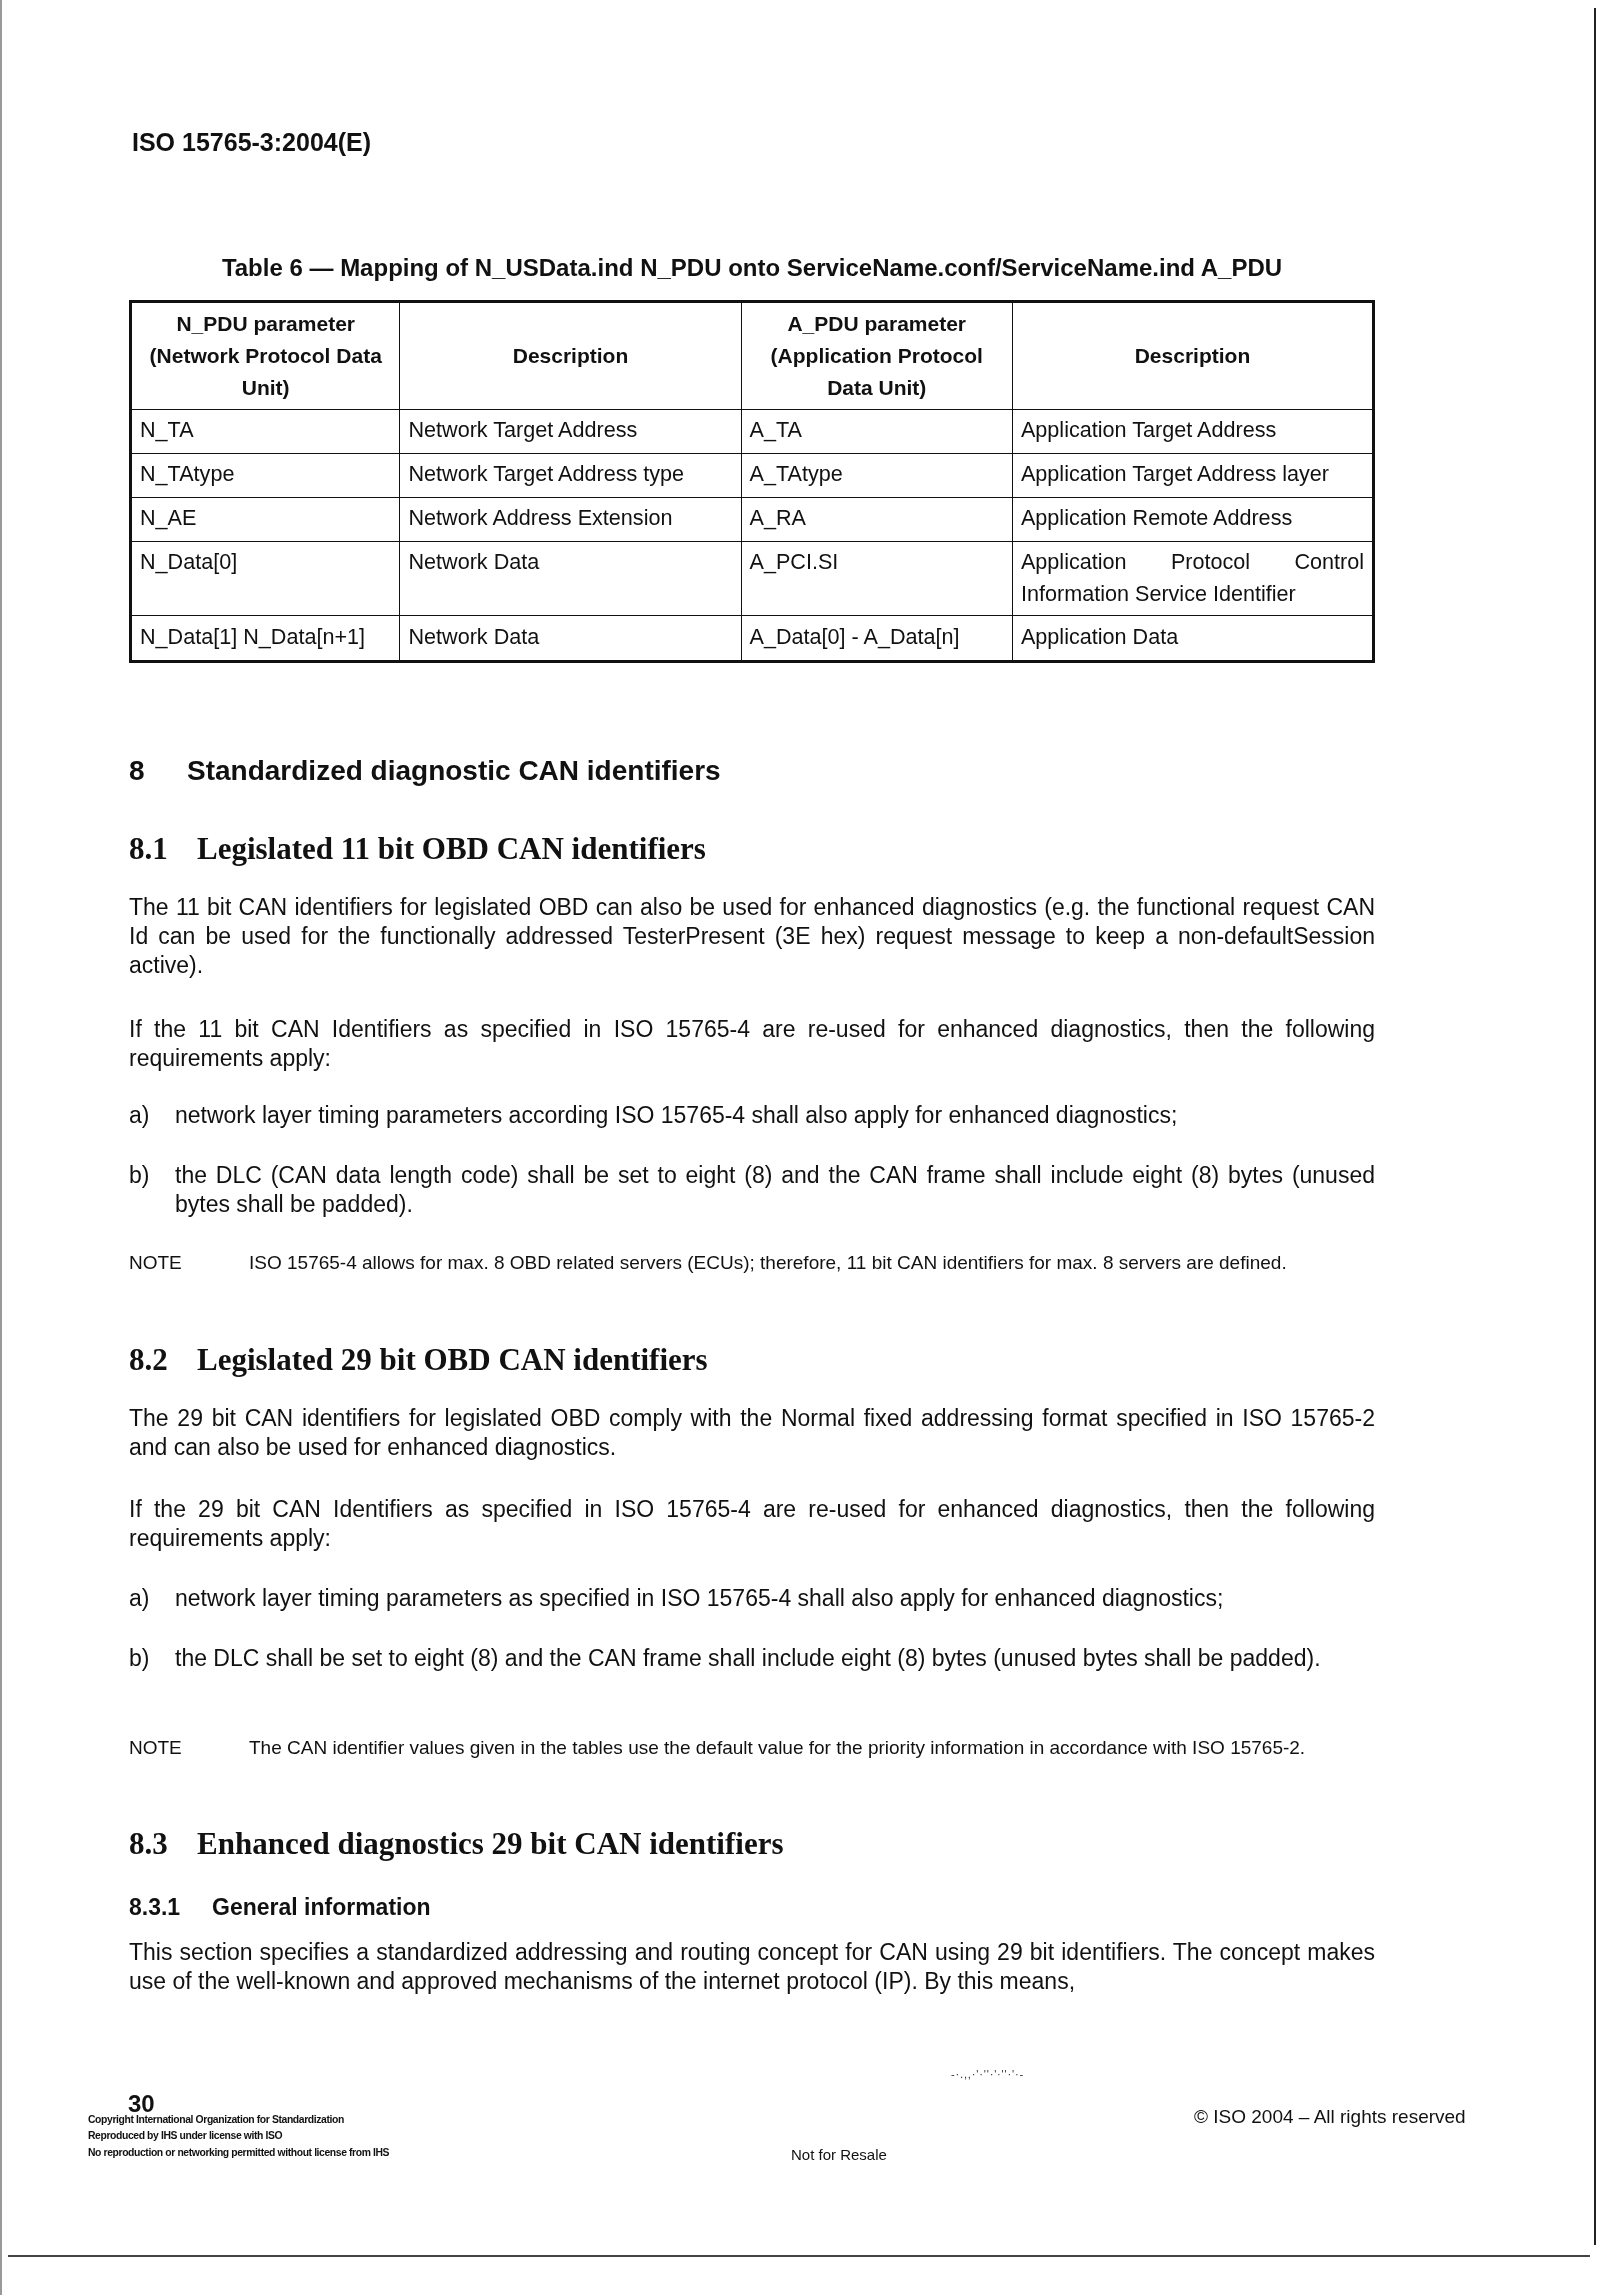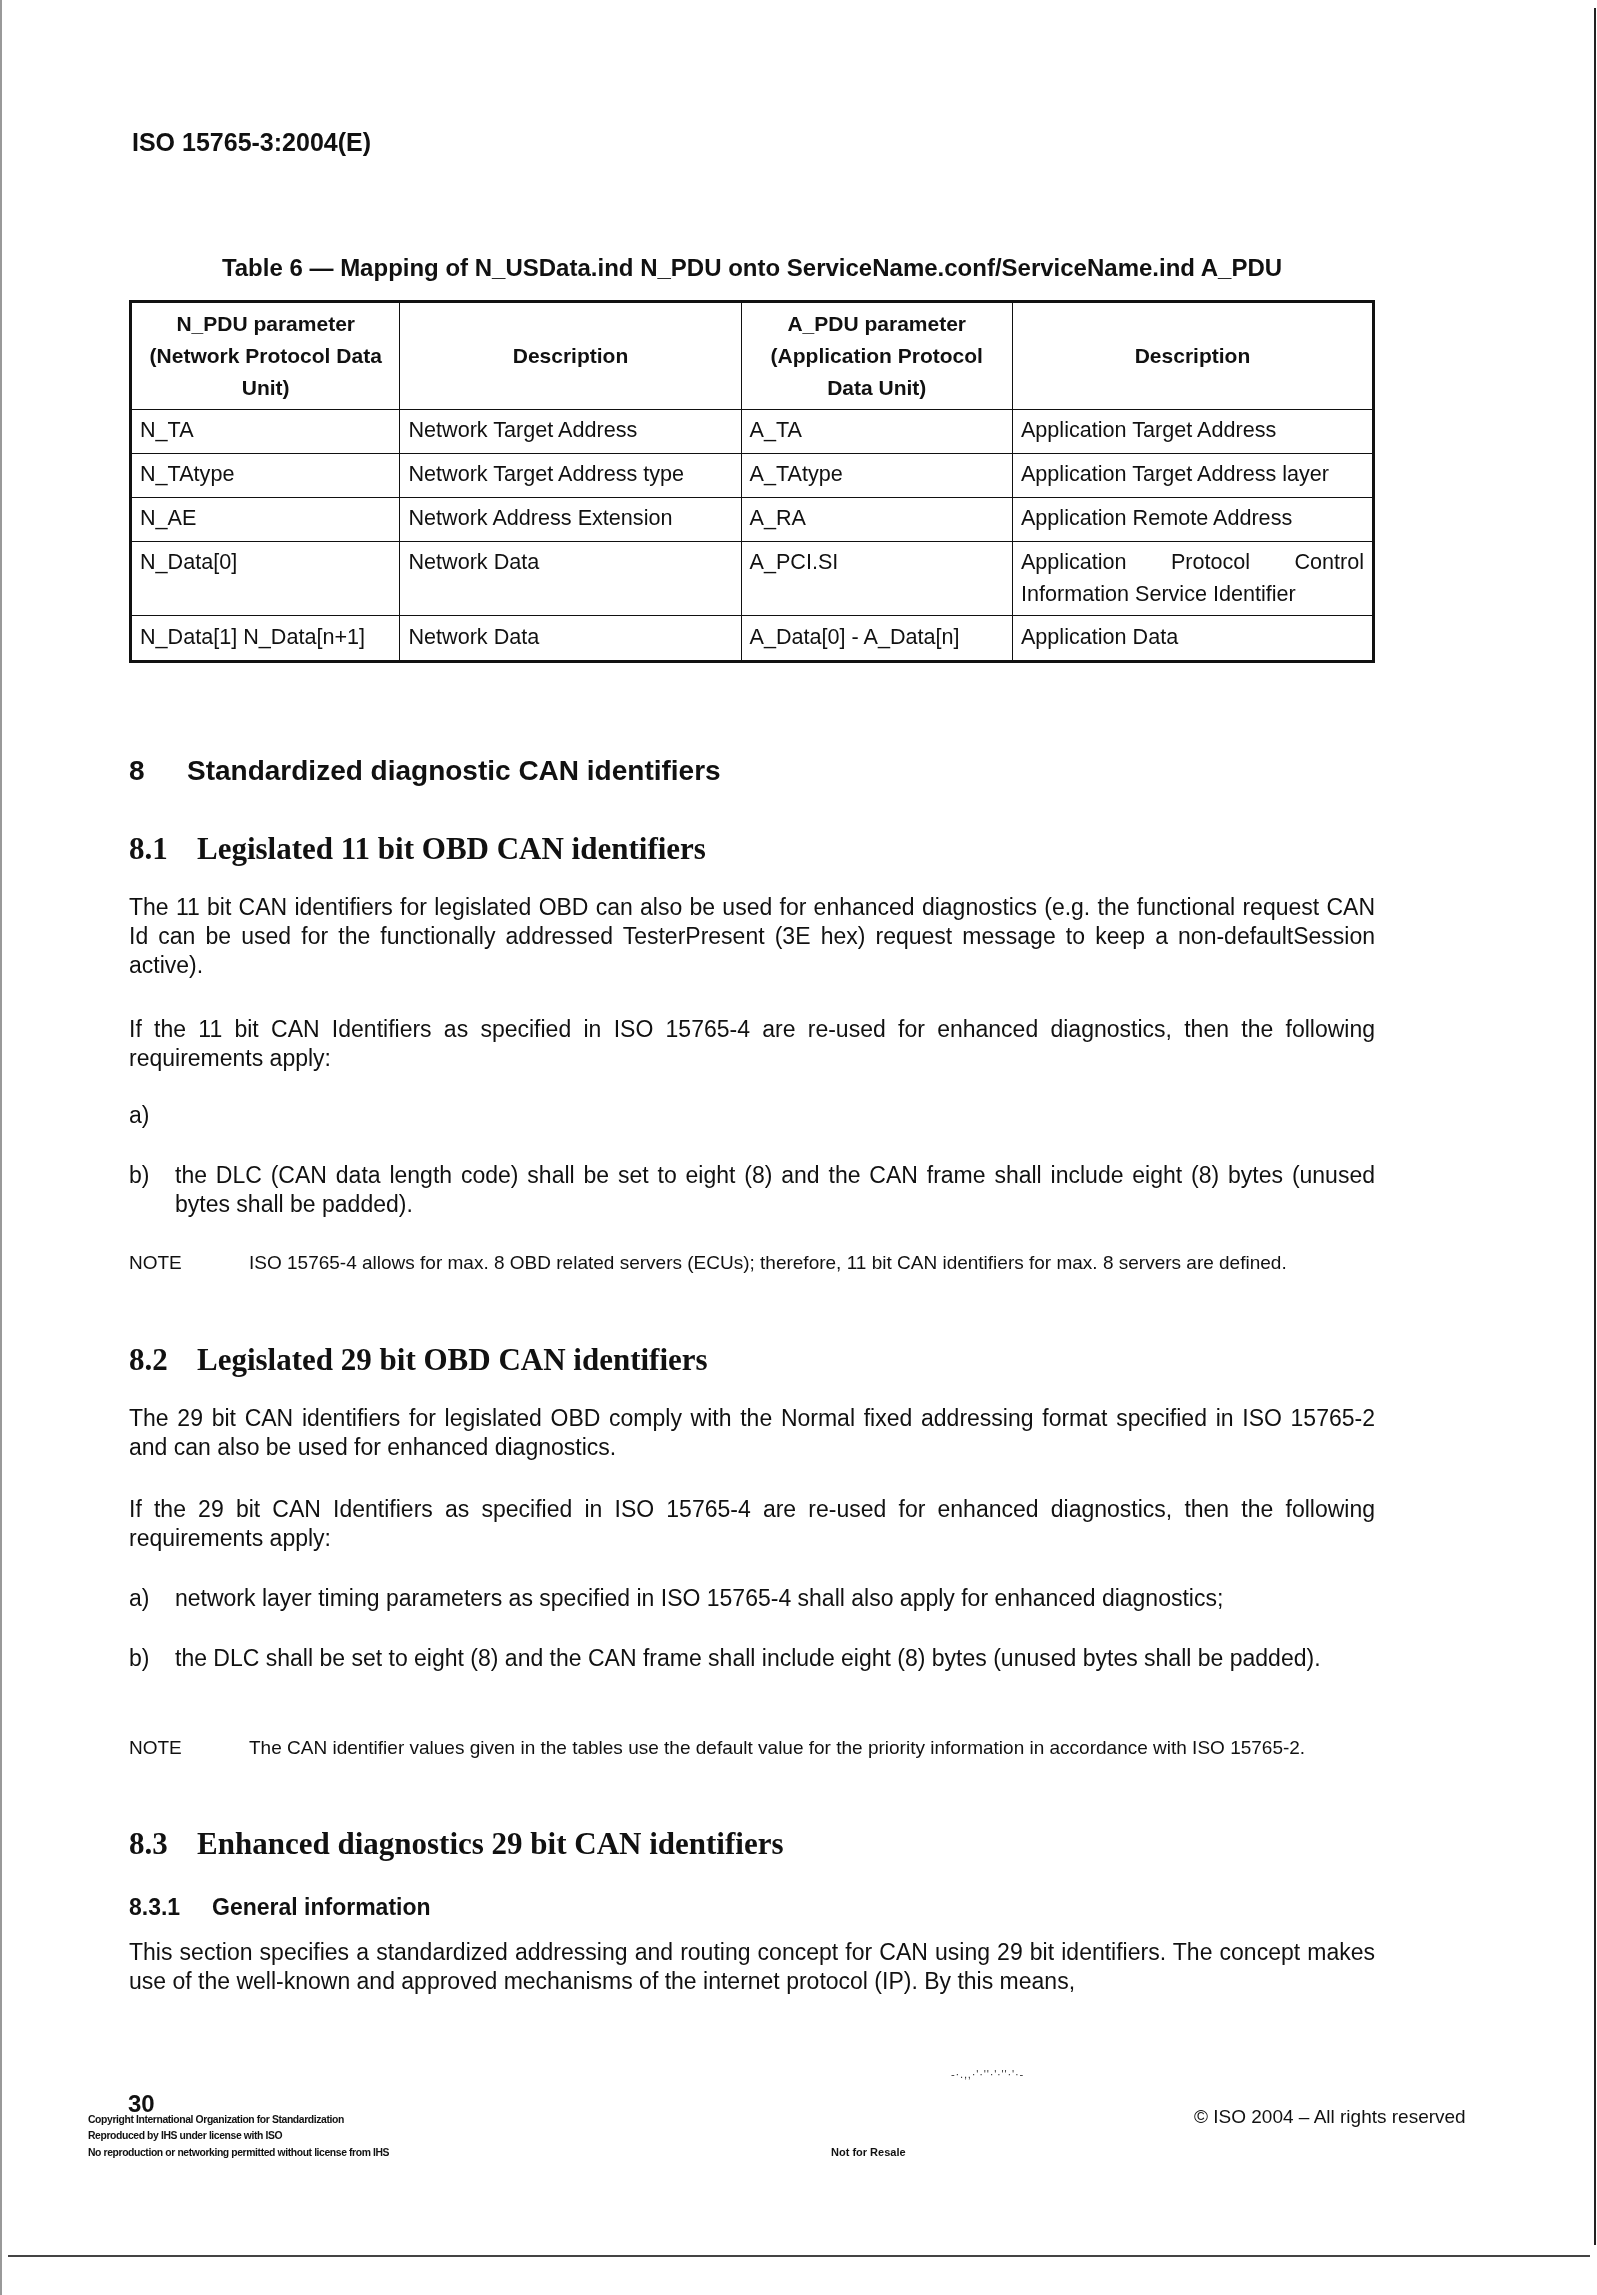--- a/index.html
+++ b/index.html
@@ -18,21 +18,21 @@
   .h3 { font-size:23px; font-weight:bold; }
   .num { display:inline-block; }
   .p { left:129px; width:1246px; font-size:23px; line-height:29px; text-align:justify; text-align-last:left; }
   .li { left:129px; width:1246px; font-size:23px; line-height:29px; text-align:justify; text-align-last:left; padding-left:46px; box-sizing:border-box; }
   .li .marker { position:absolute; left:0; top:0; }
   .note { left:129px; width:1246px; font-size:19px; line-height:27px; text-align:justify; text-align-last:left; }
   .note .lab { display:inline-block; width:120px; }
   .foot-small { left:88px; font-size:10.4px; line-height:14.4px; font-weight:bold; letter-spacing:-0.4px; }
   .pageno { left:128px; top:2090px; font-size:24px; font-weight:bold; }
   .copyright { left:1194px; top:2106px; font-size:19px; }
-  .resale { left:831px; top:2146px; font-size:11px; font-weight:bold; }
+  .resale { left:791px; top:2146px; font-size:15px; font-weight:normal; }
   .scan-dots { left:951px; top:2068px; font-size:11.2px; color:#333; letter-spacing:0.8px; }
   .edge-v { position:absolute; width:2.4px; background:#222; }
   .edge-h { position:absolute; height:2.4px; background:#222; }
 </style>
 </head>
 <body>
 
 <div class="edge-v" style="left:0;top:0;height:2295px;width:1.6px;background:#999;"></div>
 <div class="edge-v" style="left:1594px;top:8px;height:2237px;width:2.4px;"></div>
 <div class="edge-h" style="left:8px;top:2255px;width:1582px;height:1.6px;background:#444;"></div>
@@ -94,20 +94,21 @@
   <span class="num" style="width:58px">8</span><span>Standardized diagnostic CAN identifiers</span>
 </div>
 
 <div class="abs h2" style="left:129px;top:831px;">
   <span class="num" style="width:68px">8.1</span><span>Legislated 11 bit OBD CAN identifiers</span>
 </div>
 <div class="abs p" style="top:893px;">The 11 bit CAN identifiers for legislated OBD can also be used for enhanced diagnostics (e.g. the functional request CAN Id can be used for the functionally addressed TesterPresent (3E hex) request message to keep a non-defaultSession active).</div>
 <div class="abs p" style="top:1015px;">If the 11 bit CAN Identifiers as specified in ISO 15765-4 are re-used for enhanced diagnostics, then the following requirements apply:</div>
 <div class="abs li" style="top:1101px;">
   <span class="marker">a)</span>
+  <span>network layer timing parameters according ISO 15765-4 shall also apply for enhanced diagnostics;</span>
 </div>
 <div class="abs li" style="top:1161px;">
   <span class="marker">b)</span>
   <span>the DLC (CAN data length code) shall be set to eight (8) and the CAN frame shall include eight (8) bytes (unused bytes shall be padded).</span>
 </div>
 <div class="abs note" style="top:1249px;">
   <span class="lab">NOTE</span><span>ISO 15765-4 allows for max. 8 OBD related servers (ECUs); therefore, 11 bit CAN identifiers for max. 8 servers are defined.</span>
 </div>
 
 <div class="abs h2" style="left:129px;top:1342px;">

